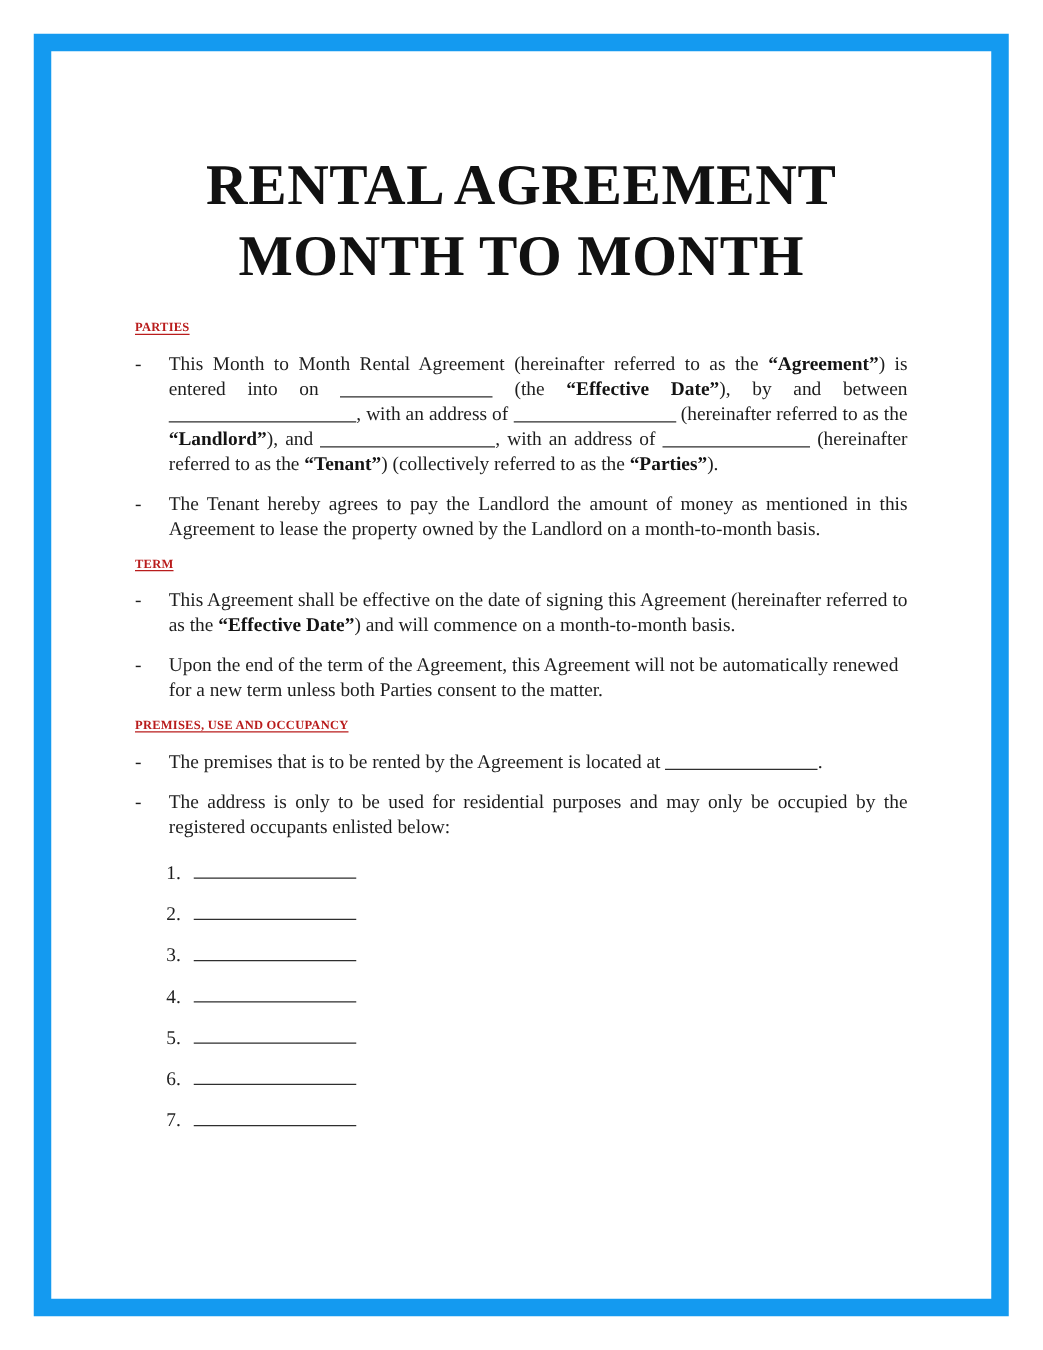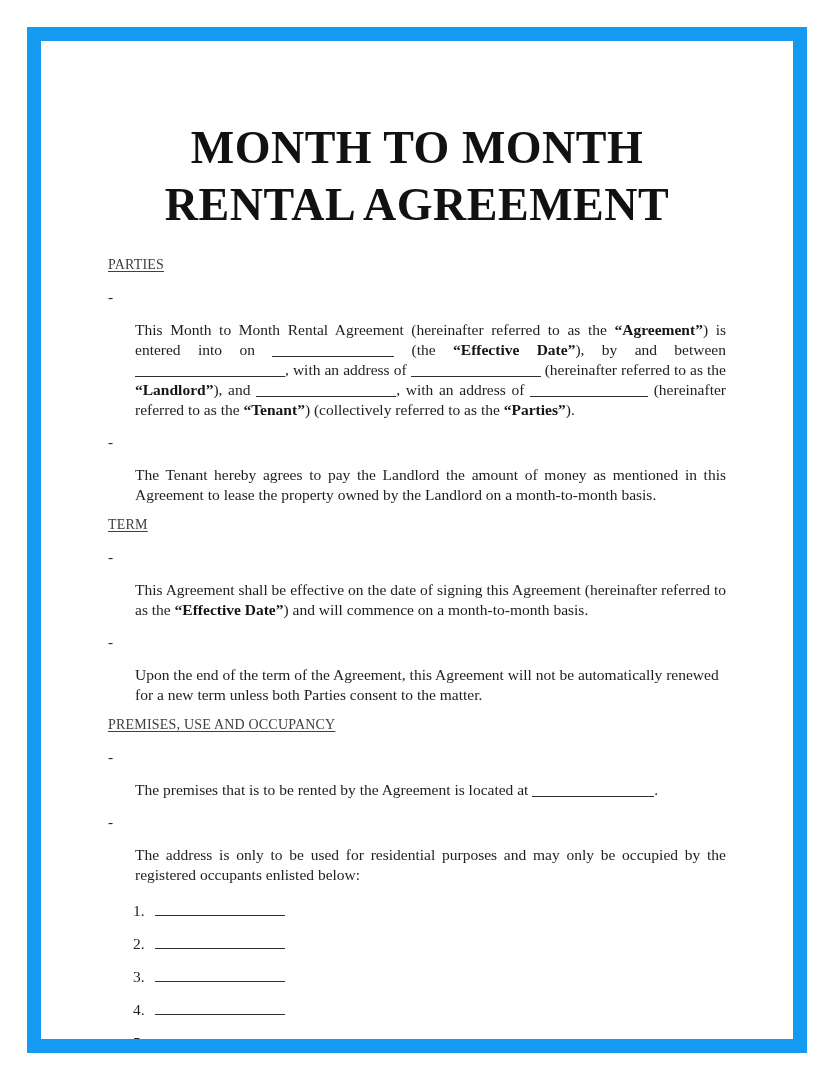--- a/index.html
+++ b/index.html
@@ -26,39 +26,39 @@
   .doc-title {
     text-align: center;
     font-size: 46px;
     font-weight: bold;
     line-height: 57px;
     letter-spacing: 0.5px;
     color: #111111;
     margin-bottom: 24px;
   }
   .sec-heading {
-    font-size: 14px;
-    font-weight: normal;
+    font-size: 10px;
+    font-weight: bold;
     letter-spacing: 0.2px;
     text-decoration: underline;
     text-underline-offset: 2px;
     margin: 10px 0 14px 0;
-    color: #404040;
+    color: #b91c1c;
   }
   .bullet {
     display: flex;
     font-size: 15.5px;
     line-height: 20px;
     margin-bottom: 12px;
   }
   .bullet .dash {
     width: 27px;
     flex: 0 0 27px;
   }
-  .bullet .btext { flex: 1; margin-top: 33px; }
+  .bullet .btext { flex: 1; }
   .justify { text-align: justify; }
   b { color: #141414; }
   .blank {
     display: inline-block;
     border-bottom: 1px solid #2e2e2e;
     height: 14px;
     margin-bottom: -2px;
   }
   .w118 { width: 118px; }
   .w122 { width: 122px; }
@@ -84,22 +84,22 @@
     flex: 0 0 22px;
   }
 </style>
 </head>
 <body>
 
 <div class="frame">
   <div class="content">
 
     <div class="doc-title">
+      <div>RENTAL AGREEMENT</div>
       <div>MONTH TO MONTH</div>
-      <div>RENTAL AGREEMENT</div>
     </div>
 
     <div class="sec-heading">PARTIES</div>
     <div class="bullet">
       <span class="dash">-</span>
       <span class="btext justify"><span>This Month to Month Rental Agreement (hereinafter referred to as the </span><b>“Agreement”</b><span>) is entered into on </span><span class="blank w122"></span><span> (the </span><b>“Effective Date”</b><span>), by and between </span><span class="blank w150"></span><span>, with an address of </span><span class="blank w130"></span><span> (hereinafter referred to as the </span><b>“Landlord”</b><span>), and </span><span class="blank w140"></span><span>, with an address of </span><span class="blank w118"></span><span> (hereinafter referred to as the </span><b>“Tenant”</b><span>) (collectively referred to as the </span><b>“Parties”</b><span>).</span></span>
     </div>
 
     <div class="bullet">
       <span class="dash">-</span>

